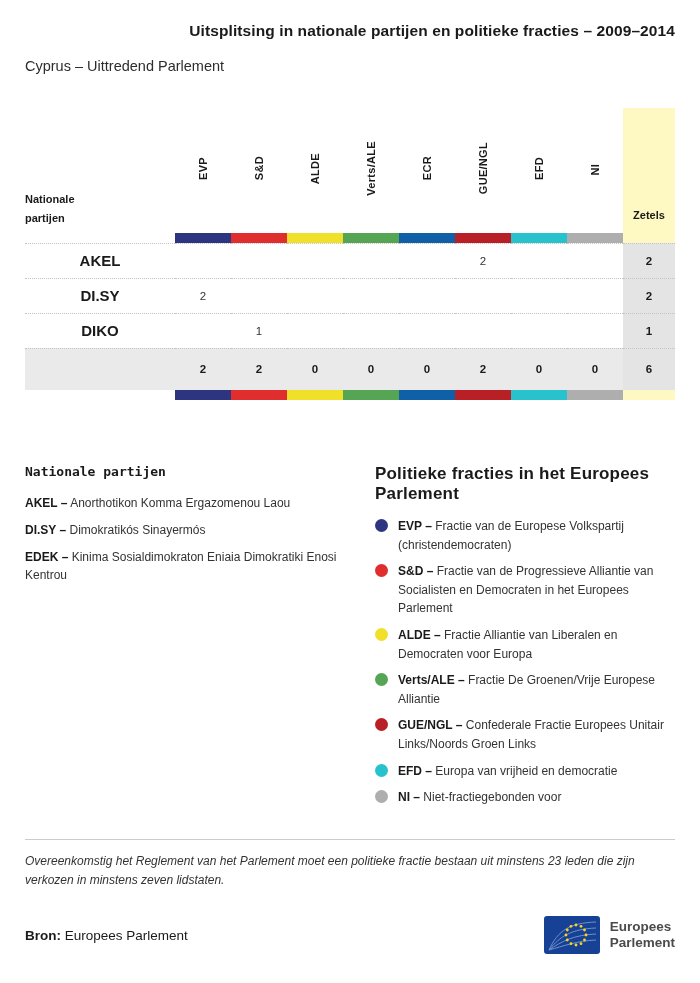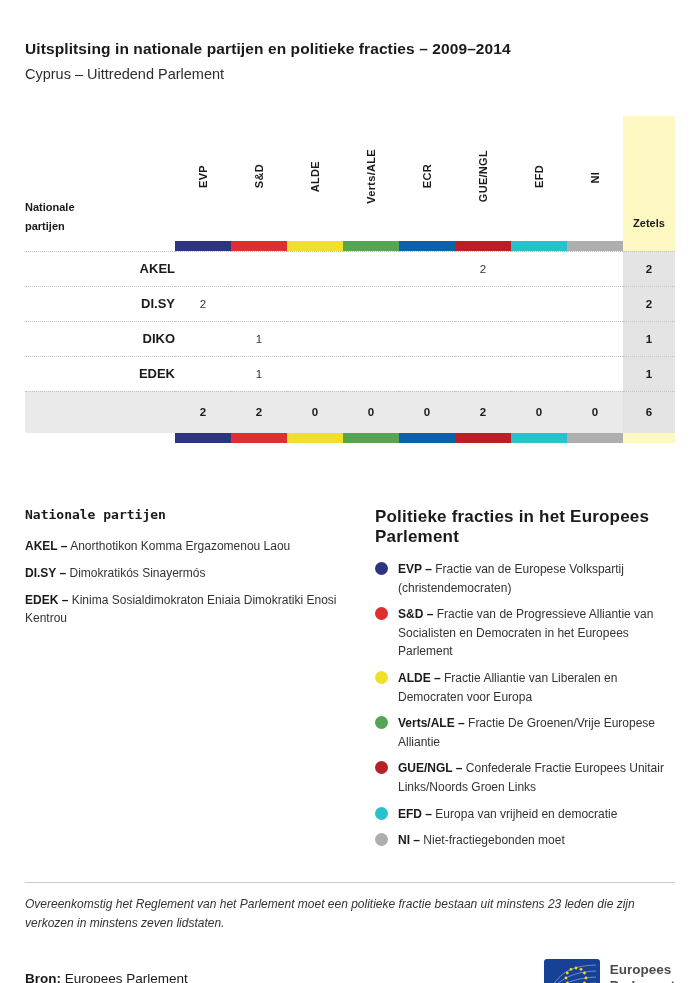--- a/index.html
+++ b/index.html
@@ -5,22 +5,22 @@
   * { box-sizing: border-box; margin: 0; padding: 0; }
   html, body { background: #ffffff; }
   body {
     width: 700px; min-height: 983px;
     font-family: "Liberation Sans", sans-serif;
     color: #1a1a1a;
     -webkit-font-smoothing: antialiased;
   }
   .page { padding: 16px 25px 24px 25px; }
 
-  .title { font-size: 15.5px; font-weight: bold; margin-top: 24px; letter-spacing: 0.1px; }
-  .subtitle { font-size: 14.5px; font-weight: normal; color: #2d2d2d; margin-top: 8px; }
+  .title { font-size: 15.5px; font-weight: bold; margin-top: 6px; letter-spacing: 0.1px; text-align: right; }
+  .subtitle { font-size: 14.5px; font-weight: normal; color: #2d2d2d; margin-top: 18px; }
 
   
   table.breakdown { border-collapse: collapse; table-layout: fixed; width: 650px; margin-top: 34px; }
   table.breakdown th, table.breakdown td { padding: 0; }
 
   th.group-col { height: 125px; vertical-align: middle; text-align: center; }
   .vert {
     writing-mode: vertical-rl; transform: rotate(180deg);
     display: inline-block; font-size: 11px; font-weight: bold;
     white-space: nowrap; letter-spacing: 0.3px; color: #1a1a1a;
@@ -30,21 +30,21 @@
     font-size: 11px; font-weight: bold; width: 55px;
     line-height: 1.75; word-break: break-all; padding-bottom: 5px;
   }
   th.seats-col, td.seats-fill { background: #fef9c3; }
   th.seats-col { vertical-align: bottom; }
   .seats-head { font-size: 11px; font-weight: bold; text-align: center; padding-bottom: 12px; }
 
   tr.bar-row td { height: 10px; }
 
   tr.data-row td { height: 35px; border-top: 1px dotted #c4c4c4; }
-  td.party { font-size: 13px; font-weight: bold; text-align: right; padding-left: 1px; }
+  td.party { font-size: 15px; font-weight: bold; text-align: center; padding-left: 1px; }
   td.val   { font-size: 11.5px; text-align: center; color: #333333; }
   td.seats { font-size: 11.5px; font-weight: bold; text-align: center; background: #e4e4e4; color: #1a1a1a; }
 
   tr.total-row td { height: 42px; background: #eaeaea; border-top: 1px dotted #c4c4c4; }
   tr.total-row td.val { font-weight: bold; color: #1a1a1a; }
   tr.total-row td.seats { background: #e4e4e4; }
 
   
   .legends { display: flex; margin-top: 64px; width: 650px; }
   .legend-left { width: 350px; padding-right: 20px; }
@@ -152,32 +152,20 @@
         <td class="val"></td>
         <td class="val">1</td>
         <td class="val"></td>
         <td class="val"></td>
         <td class="val"></td>
         <td class="val"></td>
         <td class="val"></td>
         <td class="val"></td>
         <td class="seats">1</td>
       </tr>
-      <tr class="data-row">
-        <td class="party">EDEK</td>
-        <td class="val"></td>
-        <td class="val">1</td>
-        <td class="val"></td>
-        <td class="val"></td>
-        <td class="val"></td>
-        <td class="val"></td>
-        <td class="val"></td>
-        <td class="val"></td>
-        <td class="seats">1</td>
-      </tr>
       <tr class="total-row">
         <td class="party"></td>
         <td class="val">2</td>
         <td class="val">2</td>
         <td class="val">0</td>
         <td class="val">0</td>
         <td class="val">0</td>
         <td class="val">2</td>
         <td class="val">0</td>
         <td class="val">0</td>
@@ -228,21 +216,21 @@
       <div class="group-item">
         <span class="dot" style="background-color: rgb(185, 32, 37);"></span>
         <span><b>GUE/NGL –</b> <span>Confederale Fractie Europees Unitair Links/Noords Groen Links</span></span>
       </div>
       <div class="group-item">
         <span class="dot" style="background-color: rgb(40, 194, 205);"></span>
         <span><b>EFD –</b> <span>Europa van vrijheid en democratie</span></span>
       </div>
       <div class="group-item">
         <span class="dot" style="background-color: rgb(174, 174, 174);"></span>
-        <span><b>NI –</b> <span>Niet-fractiegebonden moet</span></span>
+        <span><b>NI –</b> <span>Niet-fractiegebonden voor</span></span>
       </div>
     </div>
   </div>
 
   <hr class="rule">
 
   <p class="footnote">Overeenkomstig het Reglement van het Parlement moet een politieke fractie bestaan uit minstens 23 leden die zijn verkozen in minstens zeven lidstaten.</p>
 
   <div class="source-row">
     <p class="source"><b>Bron:</b> <span>Europees Parlement</span></p>

